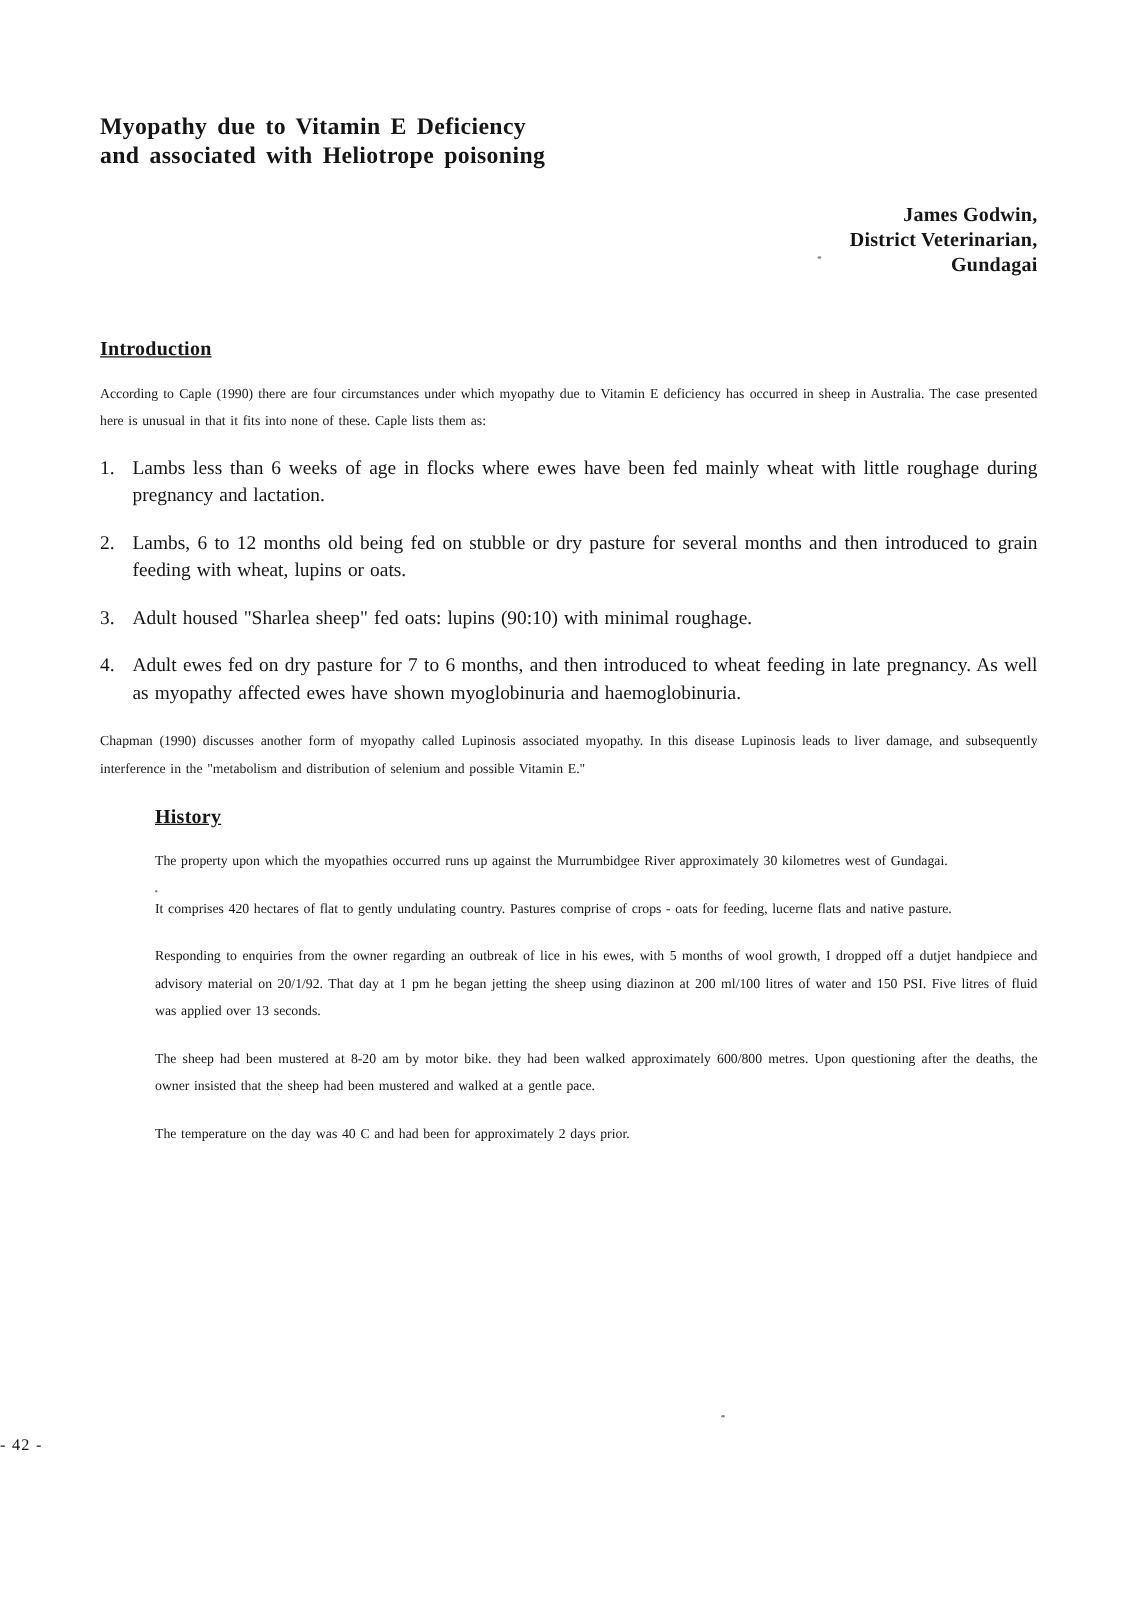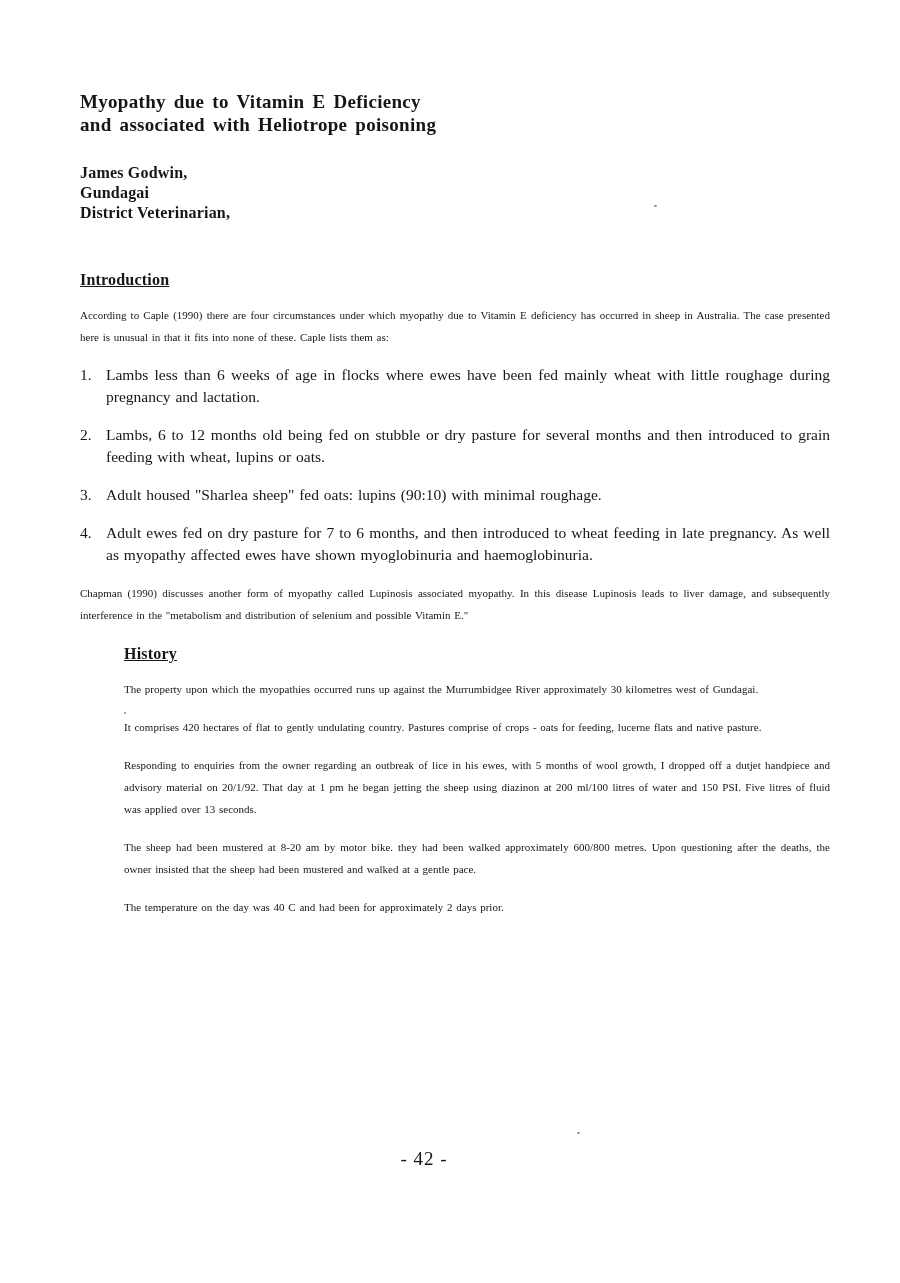--- a/index.html
+++ b/index.html
@@ -14,21 +14,21 @@
   .page {
     position:absolute; inset:0;
     padding:90px 70px 0 80px;
     background:#ffffff;
   }
   .title-block { text-align:left; }
   .title-line {
     font-size:19px; line-height:23px; font-weight:bold;
     letter-spacing:0.3px; word-spacing:3px;
   }
-  .author-block { text-align:left; margin-top:27px; }
+  .author-block { text-align:right; margin-top:27px; }
   .author-block div {
     font-size:16px; line-height:20px; font-weight:bold;
     letter-spacing:0.2px;
   }
   .section-intro { margin-top:47px; }
   .section-history { margin-top:18px;margin-left:44px; }
   .heading {
     font-size:16px; line-height:20px; font-weight:bold;
     margin-bottom:14px; letter-spacing:0.2px;text-decoration:underline;
   }
@@ -41,41 +41,41 @@
   .list-item .num {
     flex:none; width:26px;
     font-size:15.5px; line-height:22px;
   }
   .list-item .item-text {
     flex:1; font-size:15.5px; line-height:22px;
     text-align:justify; word-spacing:1px;
   }
   .page-number {
     position:absolute; top:1148px; left:0; right:52px;
-    text-align:center; font-size:19px; letter-spacing:1px;
+    font-size:13px; letter-spacing:1px;
   }
   .speck { position:absolute; background:#8a8a8a; border-radius:50%; }
   .speck-1 { left:654px; top:205px; width:3px; height:2px; }
   .speck-2 { left:124px; top:712px; width:2px; height:2px; }
   .speck-3 { left:577px; top:1132px; width:3px; height:2px; }
 </style>
 </head>
 <body>
 
 <div class="page">
 
   <div class="title-block">
     <div class="title-line">Myopathy due to Vitamin E Deficiency</div>
     <div class="title-line">and associated with Heliotrope poisoning</div>
   </div>
 
   <div class="author-block">
     <div>James Godwin,</div>
+    <div>District Veterinarian,</div>
     <div>Gundagai</div>
-    <div>District Veterinarian,</div>
   </div>
 
   <div class="section section-intro">
     <div class="heading">Introduction</div>
 
     <p class="body">According to Caple (1990) there are four circumstances under which myopathy due to Vitamin E deficiency has occurred in sheep in Australia.  The case presented here is unusual in that it fits into none of these.  Caple lists them as:</p>
 
     <div class="list-item">
       <span class="num">1.</span>
       <span class="item-text">Lambs less than 6 weeks of age in flocks where ewes have been fed mainly wheat with little roughage during pregnancy and lactation.</span>

